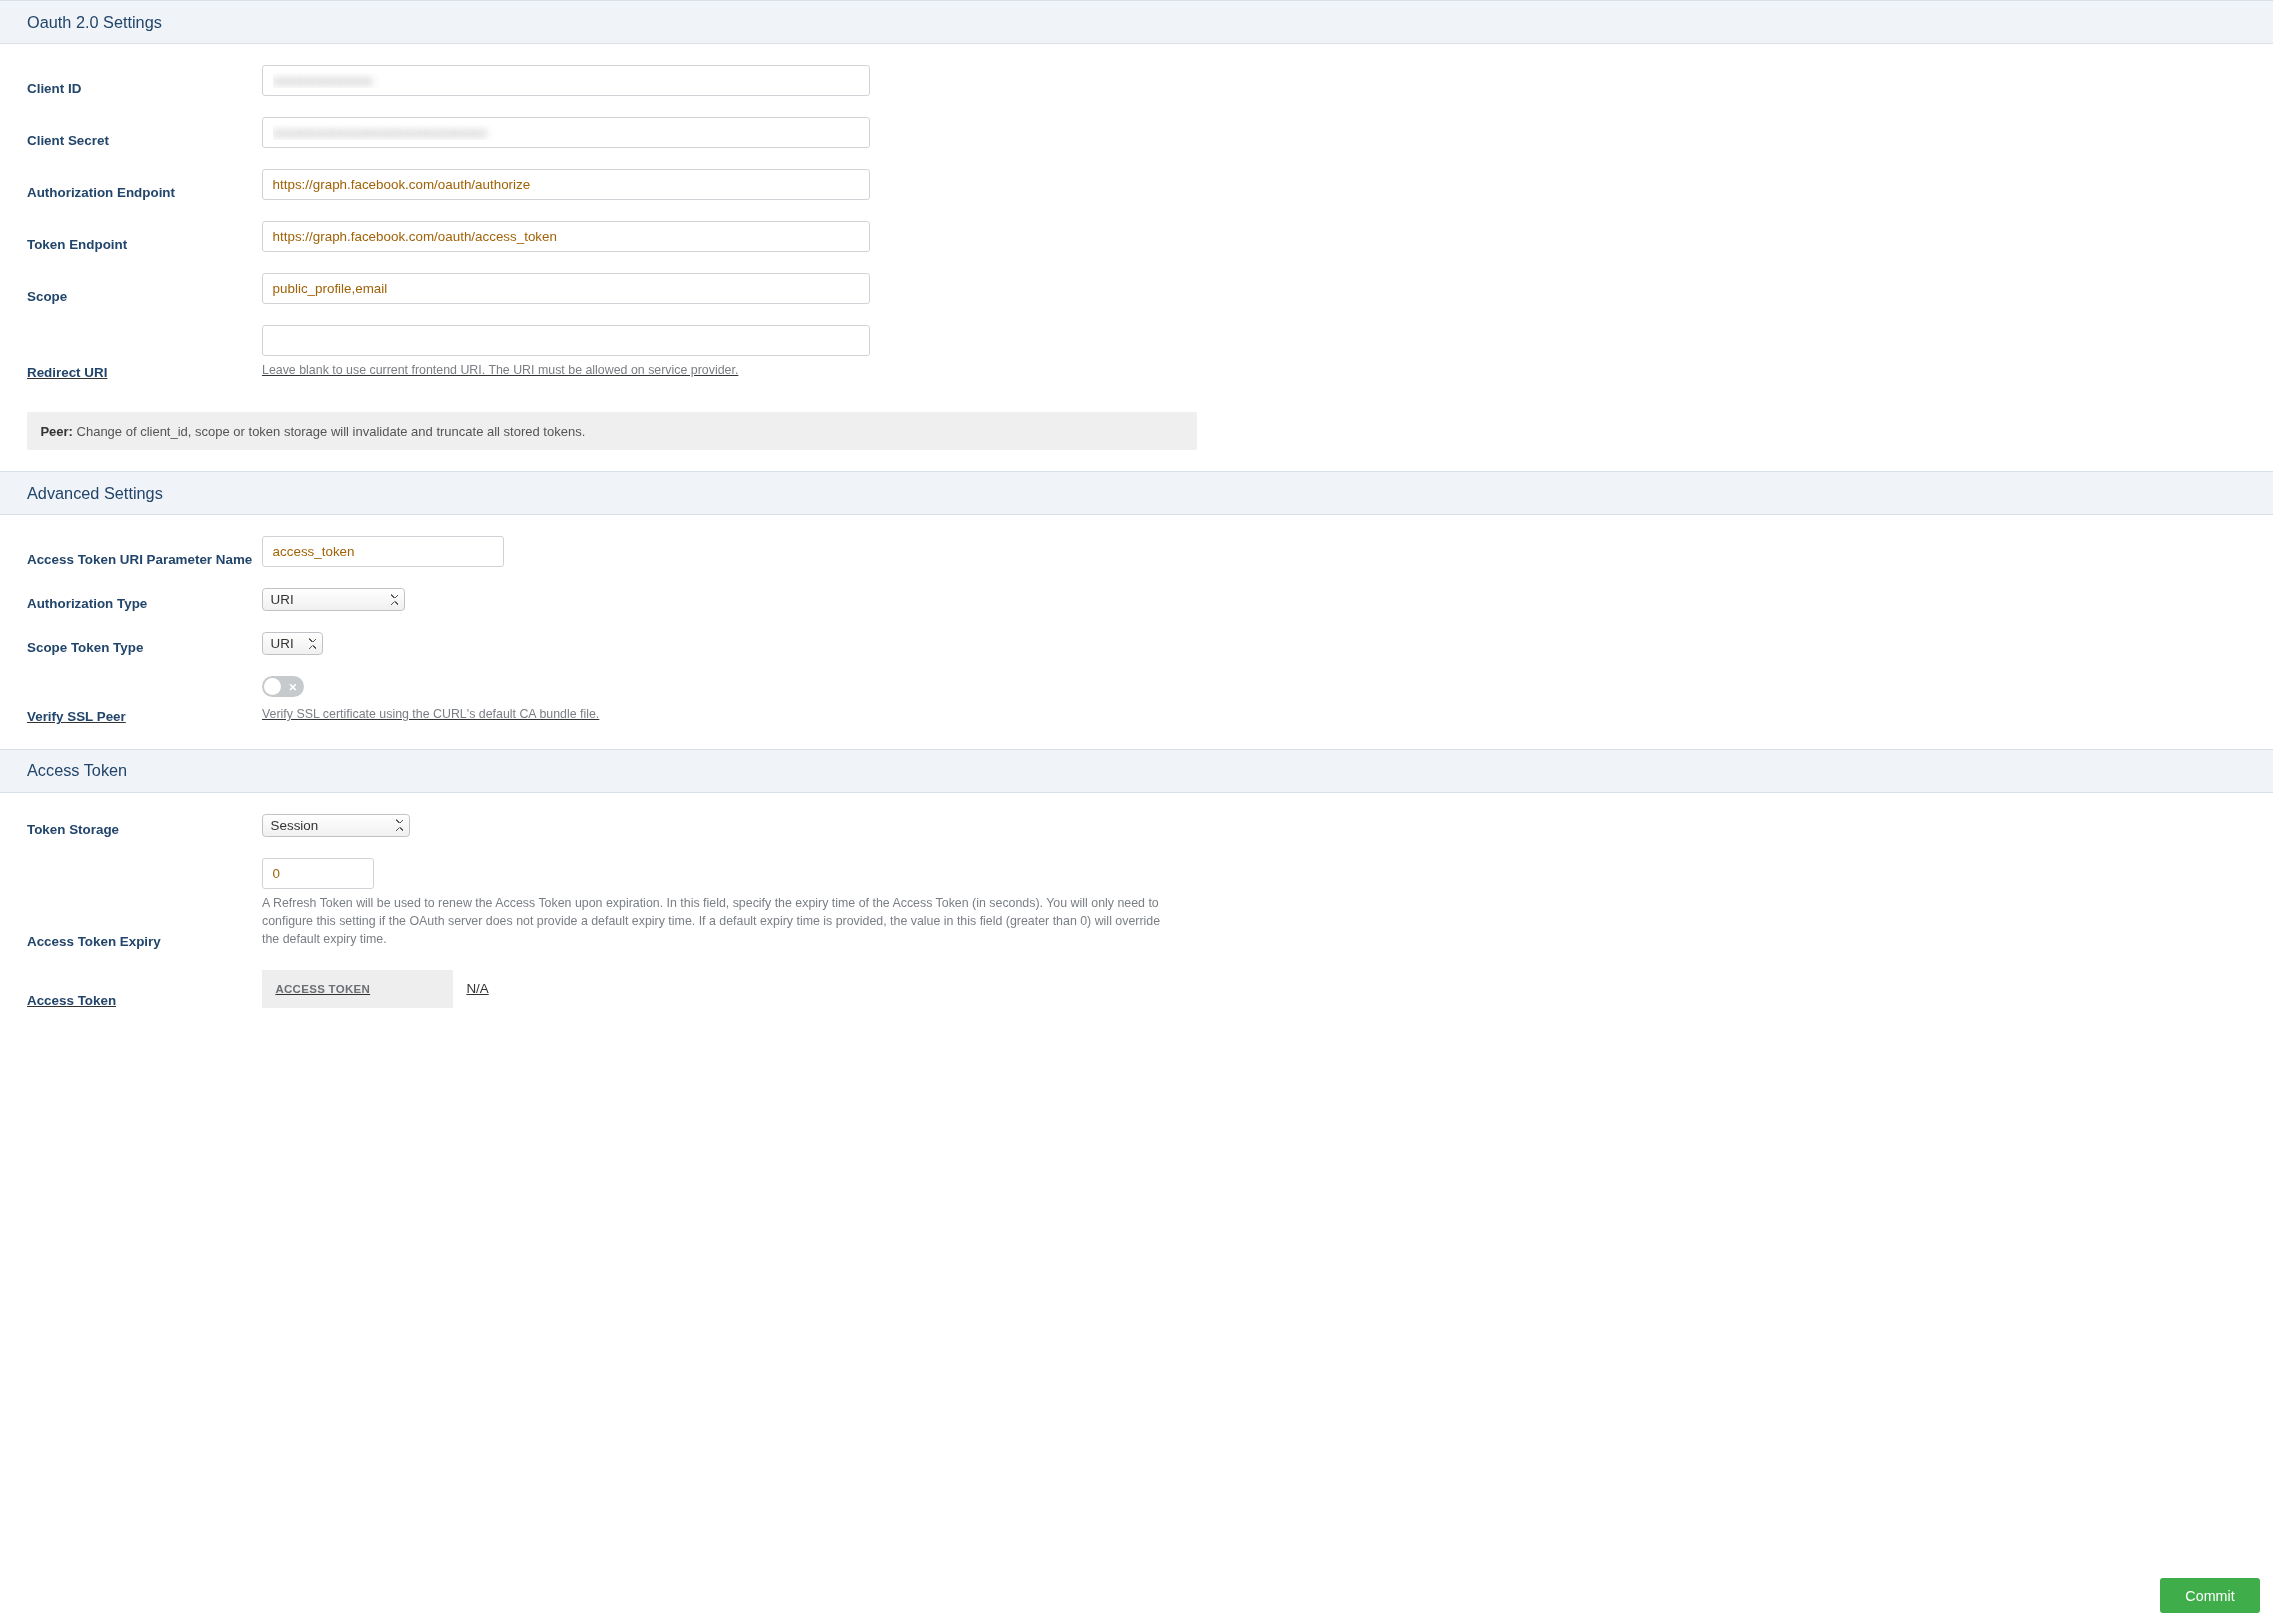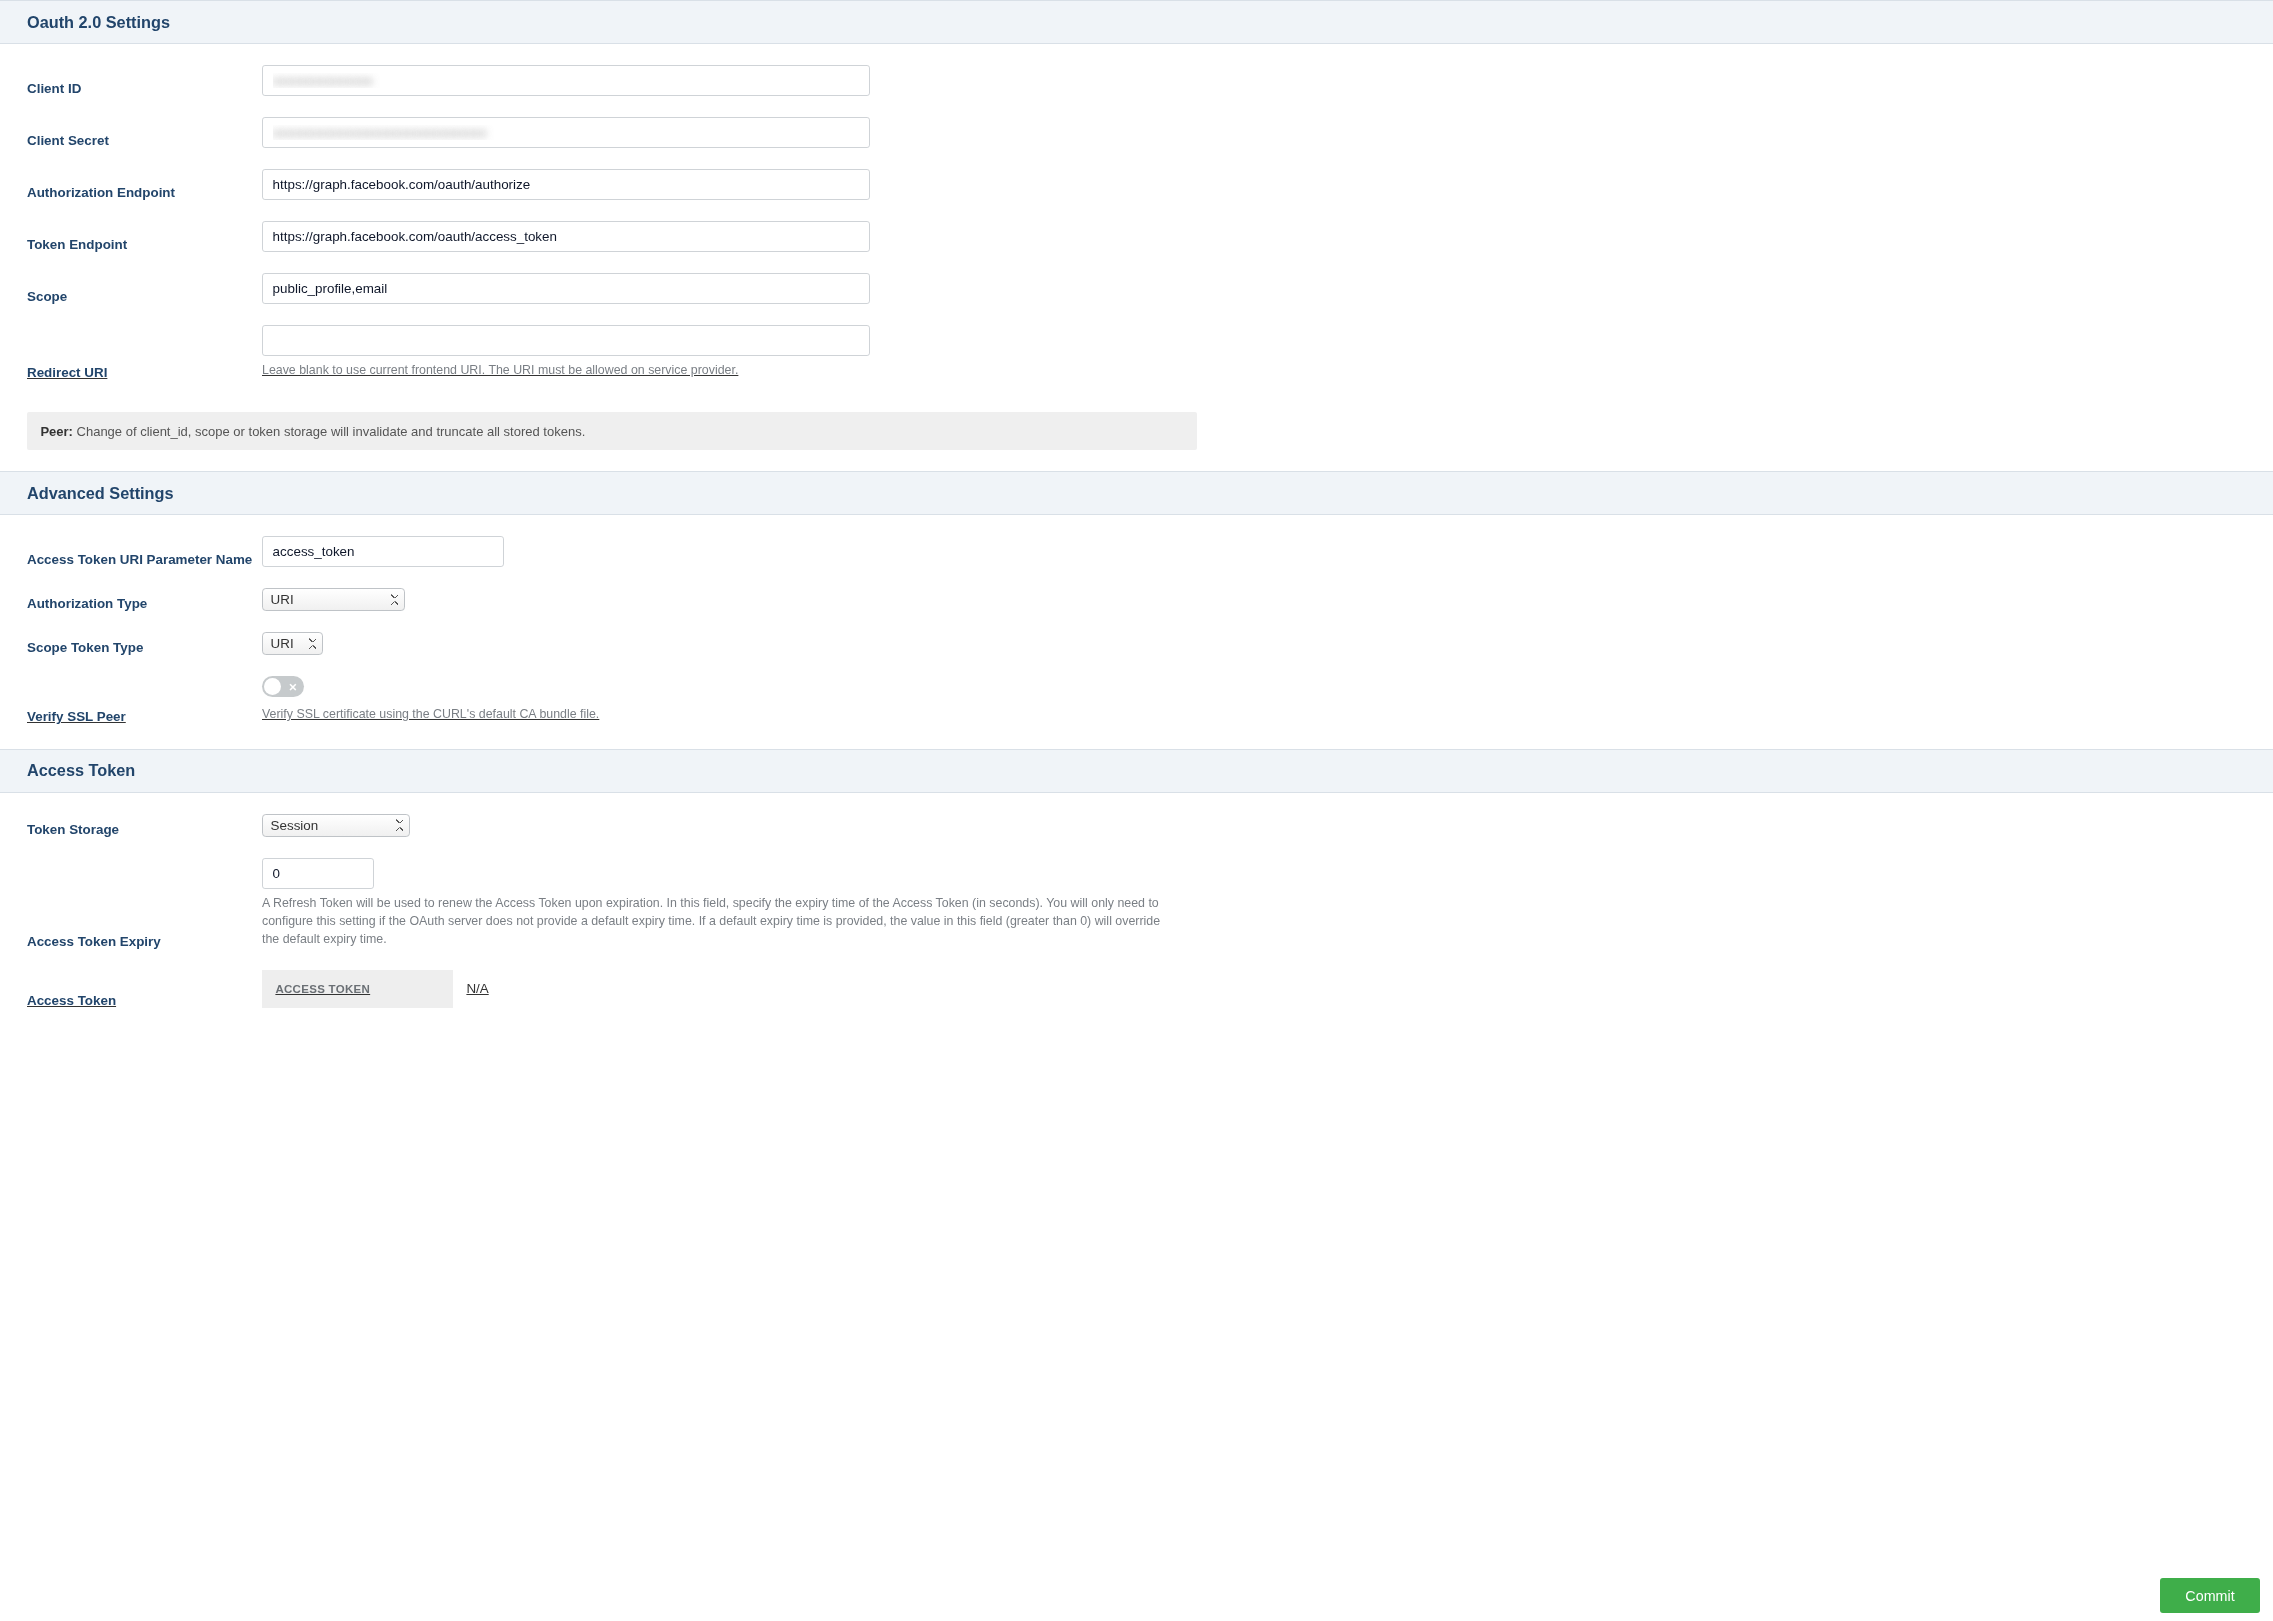--- a/index.html
+++ b/index.html
@@ -11,21 +11,21 @@
   }
   .container { width: 100%; }
   .section-header {
     background: #f0f4f8;
     border-top: 1px solid #d9e0e7;
     border-bottom: 1px solid #d9e0e7;
     padding: 11.5px 27px;
   }
   .section-header h2 {
     font-size: 16.3px;
-    font-weight: 700;
+    font-weight: 400;
     color: #22456b;
   }
   .section-body { padding: 21px 27px 25px 27px; }
   .form-row {
     display: flex;
     align-items: flex-end;
     margin-bottom: 21px;
   }
   .form-row:last-child { margin-bottom: 0; text-decoration: underline; }
   .form-label {
@@ -38,21 +38,21 @@
   .form-field { flex: 1; max-width: 918px; }
   .input-text {
     width: 608px;
     max-width: 100%;
     height: 31px;
     padding: 4.8px 9.6px;
     font-size: 13.4px;
     border: 1px solid #cfd3d7;
     border-radius: 2.9px;
     background: #fff;
-    color: #0f172a;
+    color: #a16207;
   }
   .input-text.w-sm { width: 242px; }
   .input-text.w-xs { width: 112px; }
   .input-text.blurred { color: transparent; text-shadow: 0 0 7.6px rgba(120,120,120,0.7); }
   .select {
     height: 23px;
     padding: 1.9px 21px 1.9px 7.6px;
     font-size: 13.4px;
     border: 1px solid #bfc3c7;
     border-radius: 3.8px;

